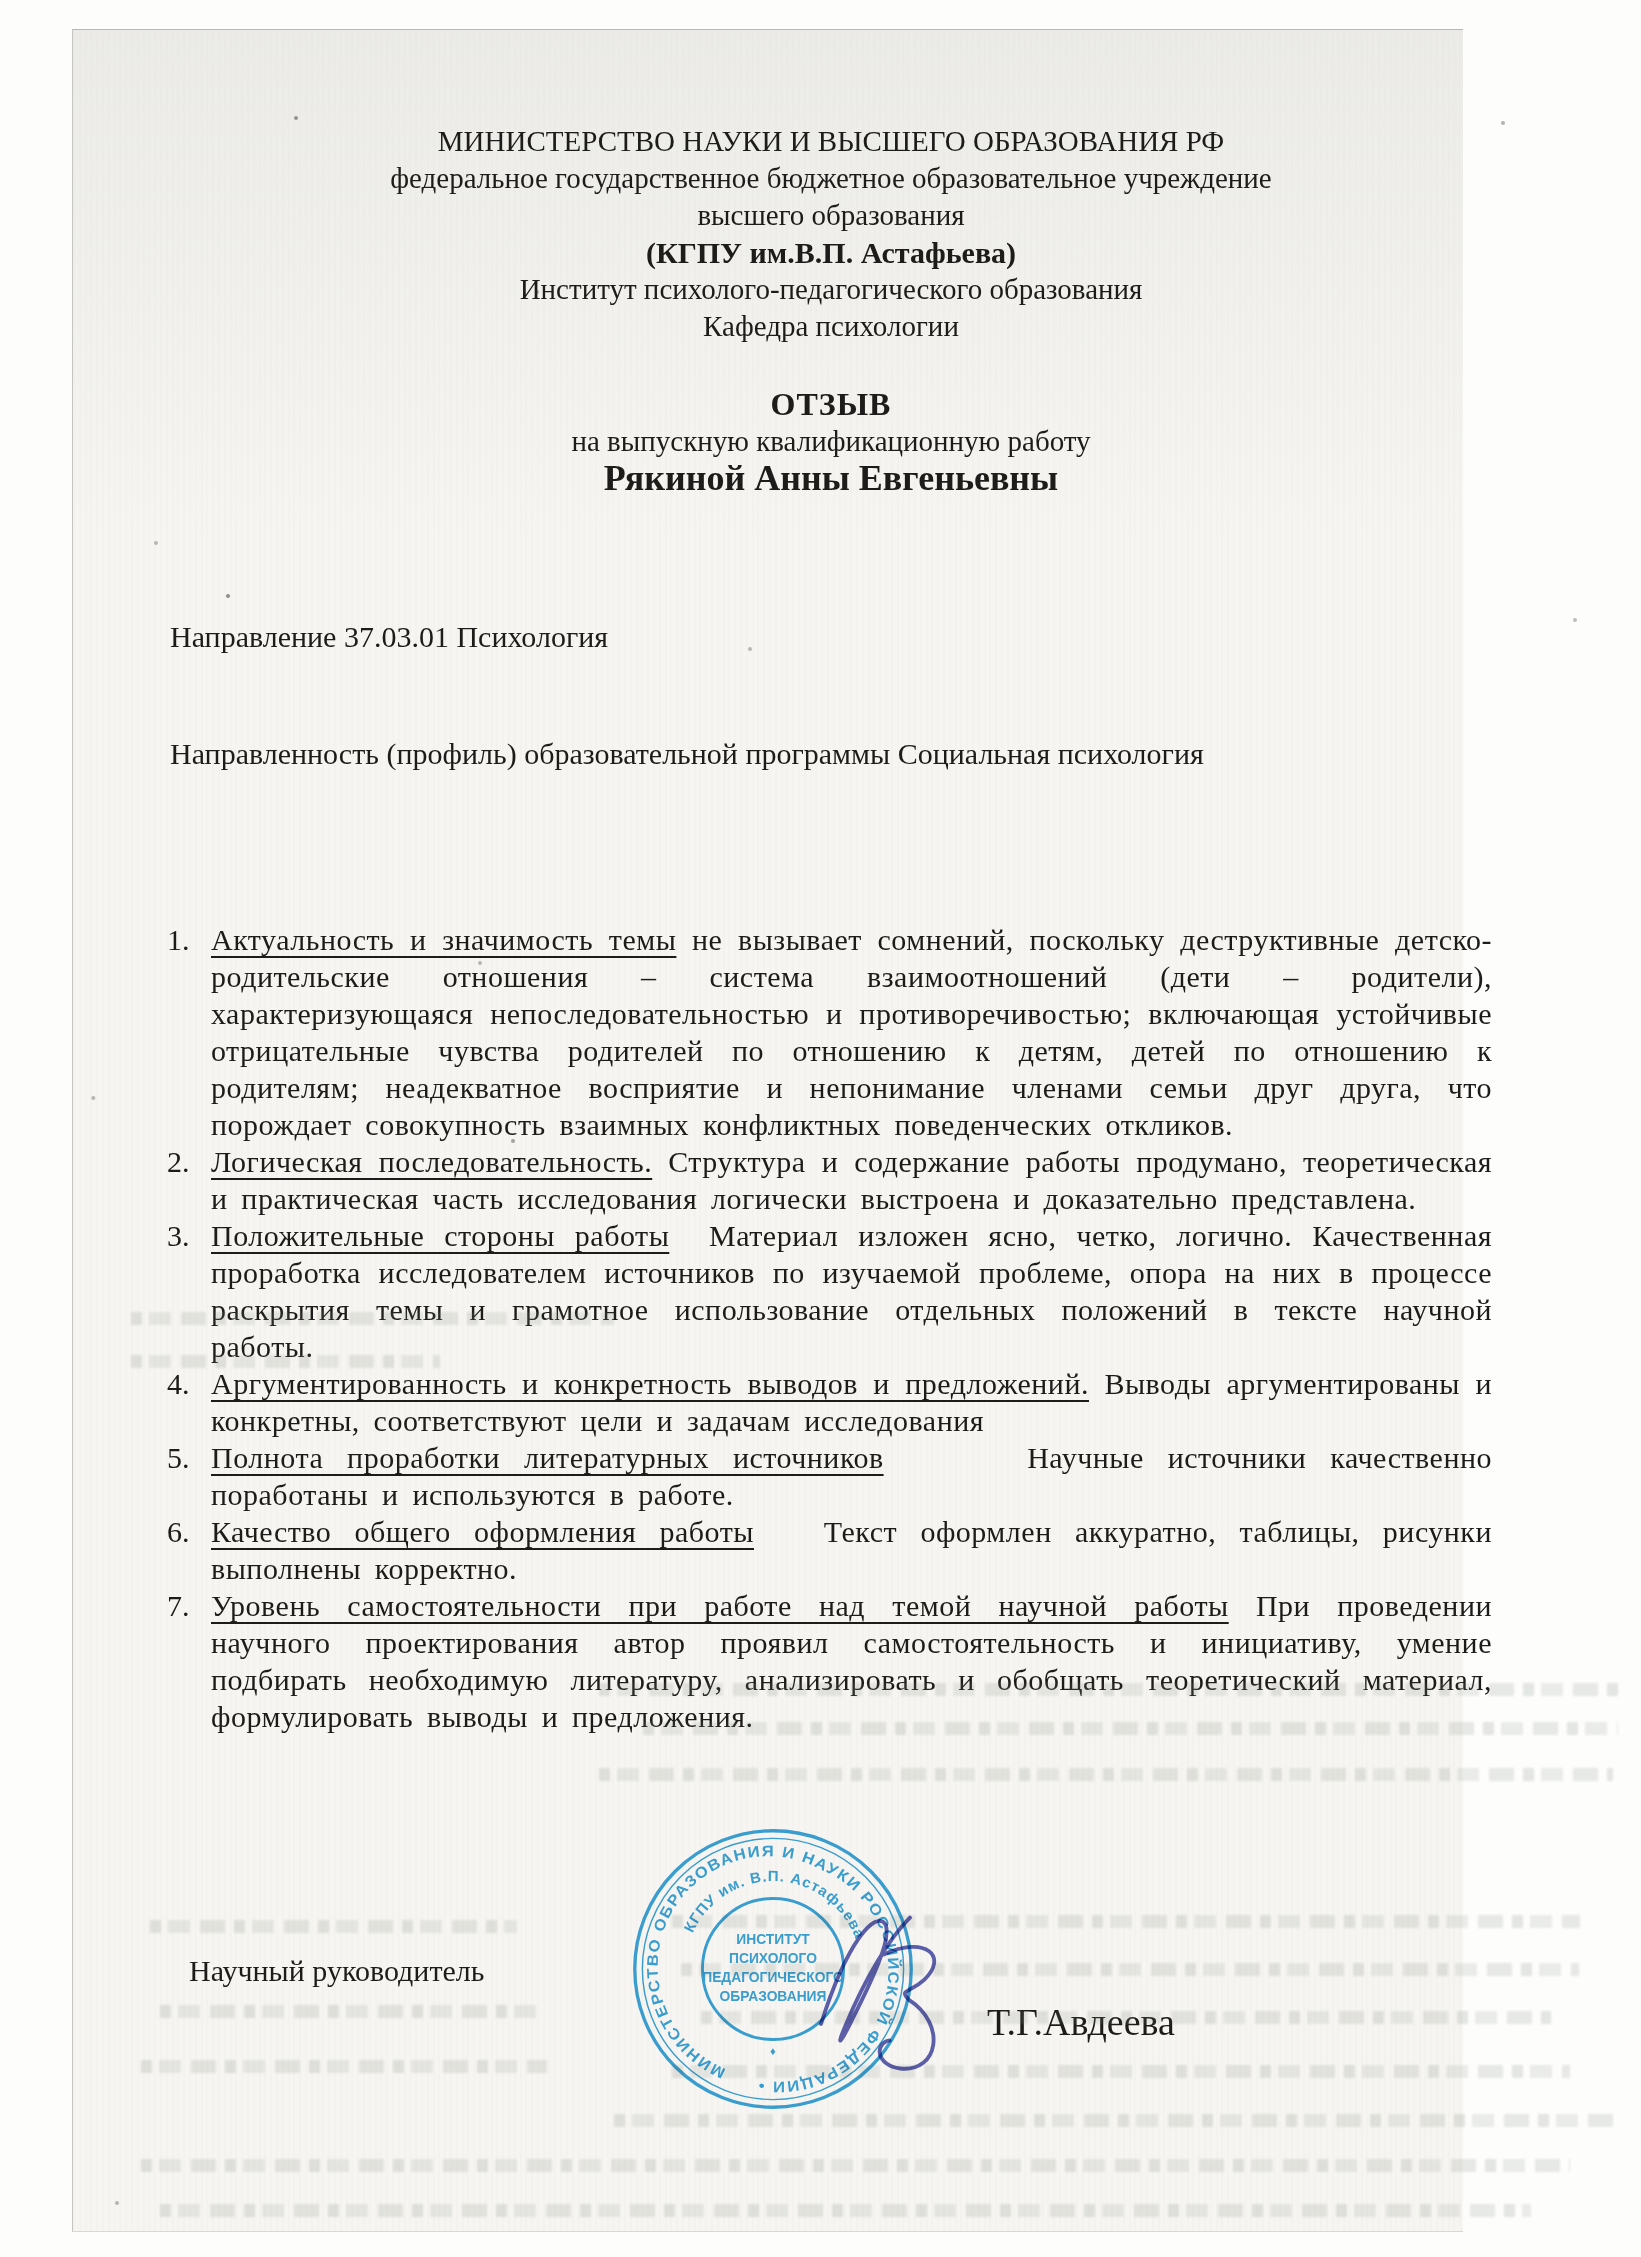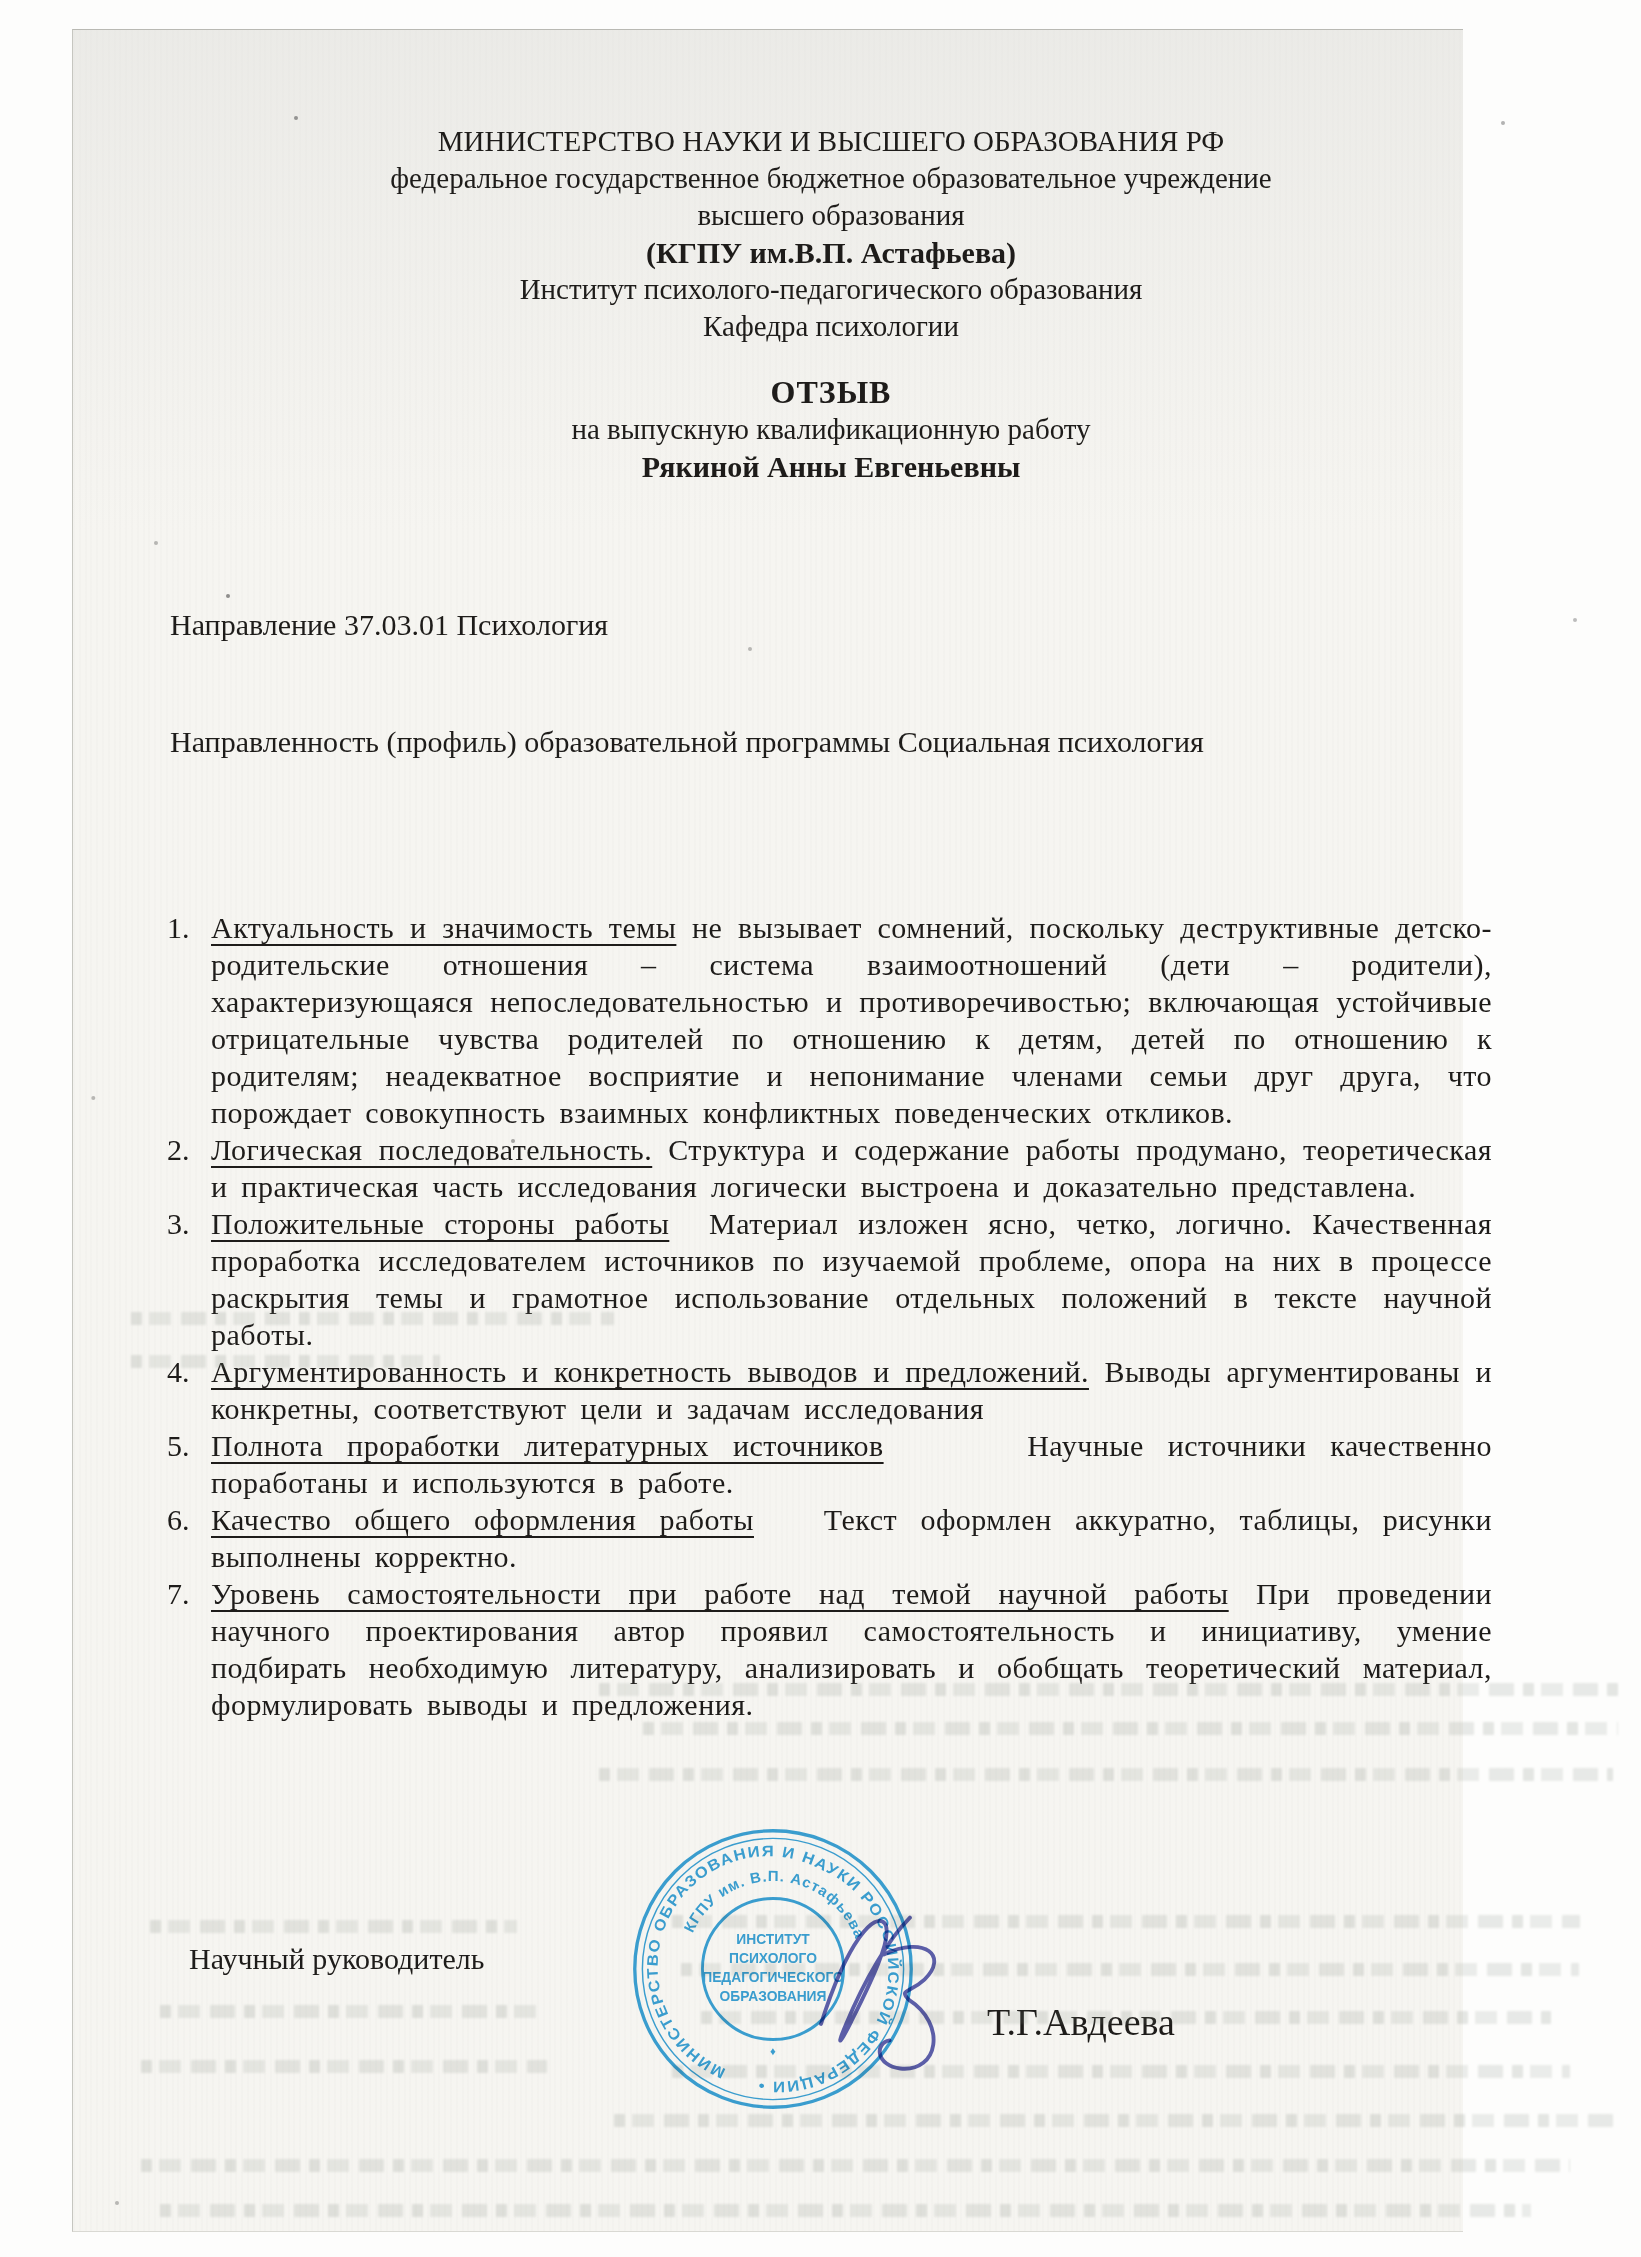--- a/index.html
+++ b/index.html
@@ -15,23 +15,23 @@
     border-left: 1px solid #c6c6c0;
     border-top: 1px solid #b9b9b3;
     border-bottom: 1px solid #d9d9d3;
   }
 
   .centerblock { margin-left: 87px; width: 1342px; text-align: center; }
 
   .header { padding-top: 93px; font-size: 29px; line-height: 37px; }
   .header .b { font-weight: bold; font-size: 30px; }
 
-  .title-block { margin-top: 29px; font-size: 29px; line-height: 37px; }
+  .title-block { margin-top: 41px; font-size: 29px; line-height: 37px; }
   .doc-title { font-weight: bold; font-size: 32px; letter-spacing: 1px; }
-  .author-name { font-weight: bold; font-size: 30px; }
+  .author-name { font-weight: bold; font-size: 36px; }
 
   .meta { margin-top: 42px; margin-left: 97px; font-size: 30px; line-height: 39px; white-space: pre-wrap; }
 
   .topic { margin-top: 25px; margin-left: 97px; width: 1325px; font-size: 30px;
            line-height: 37px; text-align: justify; white-space: pre-wrap; }
   .bold { font-weight: bold; }
 
   .list { margin-top: 70px; margin-left: 138px; width: 1281px;
           font-size: 30px; line-height: 37px; letter-spacing: 0.5px; word-spacing: 5.8px; }
   .item { position: relative; text-align: justify; }

